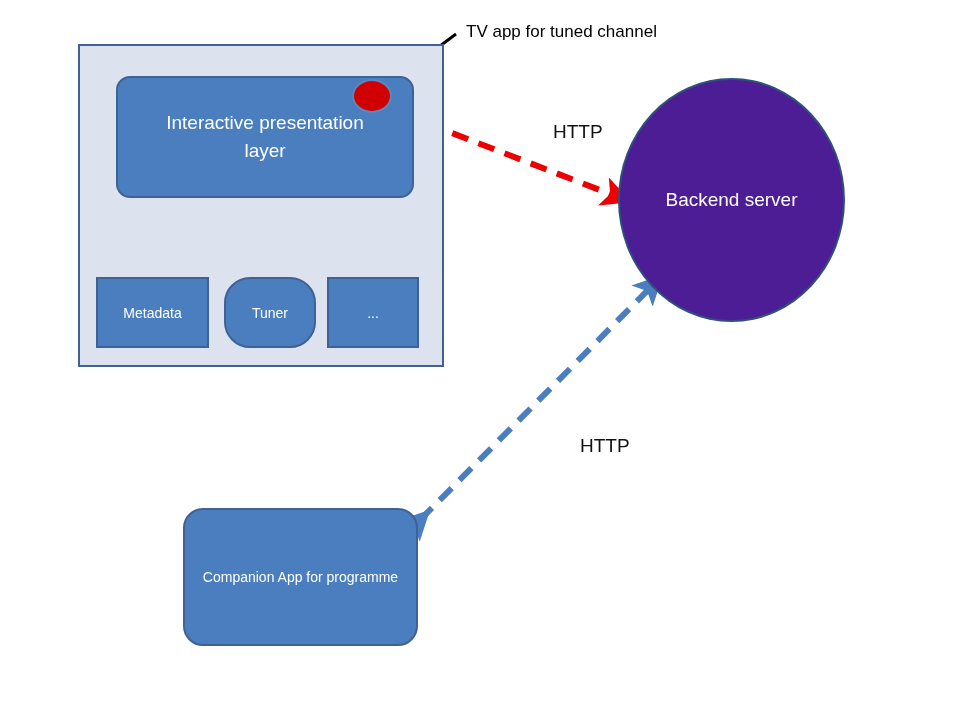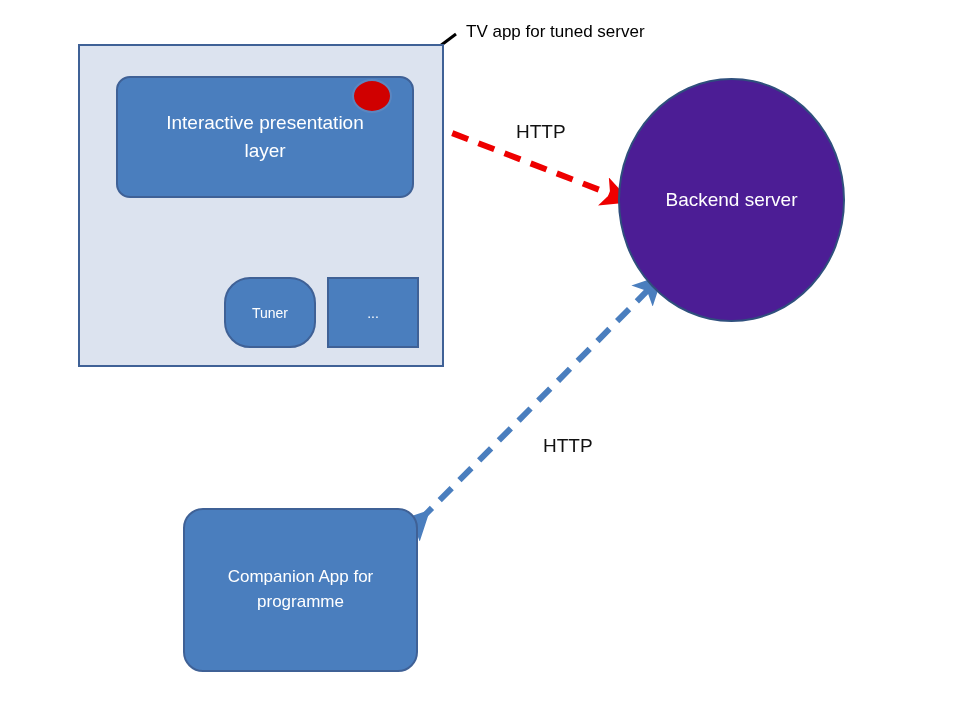--- a/index.html
+++ b/index.html
@@ -43,32 +43,32 @@
   
   .server{
     position:absolute;left:618px;top:78px;width:227px;height:244px;
     background:#4c1d95;border:2px solid #2f4f7d;border-radius:50%;
     box-sizing:border-box;display:flex;align-items:center;justify-content:center;
     color:#ffffff;font-size:19px;line-height:1.45;text-align:center;
   }
 
   
   .companion{
-    position:absolute;left:183px;top:508px;width:235px;height:164px;
+    position:absolute;left:183px;top:508px;width:235px;height:138px;
     background:#4a7ebe;border:2px solid #3f6196;border-radius:20px;
     box-sizing:border-box;display:flex;align-items:center;justify-content:center;
-    color:#ffffff;font-size:17px;line-height:1.45;text-align:center;padding:0 22px;
+    color:#ffffff;font-size:14px;line-height:1.45;text-align:center;padding:0 12px;
   }
 
   
   .callout-label{
     position:absolute;left:466px;top:22px;color:#000000;font-size:17px;white-space:nowrap;
   }
   .edge-label{
-    position:absolute;color:#111111;font-size:19px;white-space:nowrap;
+    position:absolute;color:#111111;font-size:19px;white-space:nowrap;margin-left:37px;
   }
   .edge-label.top{left:516px;top:121px;}
   .edge-label.bottom{left:543px;top:435px;}
 </style>
 </head>
 <body>
 
 <div id="stage">
 
   <svg class="layer" viewBox="0 0 960 720" xmlns="http://www.w3.org/2000/svg">
@@ -99,34 +99,37 @@
   </svg>
 
   <div class="tv-panel"></div>
 
   <div class="ipl">
     <span>Interactive presentation layer</span>
   </div>
 
   <div class="red-dot"></div>
 
+  <div class="module m0">
+    <span>Metadata</span>
+  </div>
   <div class="module m1">
     <span>Tuner</span>
   </div>
   <div class="module m2">
     <span>...</span>
   </div>
 
   <div class="server">
     <span>Backend server</span>
   </div>
 
   <div class="companion">
     <span>Companion App for programme</span>
   </div>
 
-  <div class="callout-label">TV app for tuned server</div>
+  <div class="callout-label">TV app for tuned channel</div>
 
   <div class="edge-label top">HTTP</div>
 
   <div class="edge-label bottom">HTTP</div>
 
 </div>
 
 </body></html>

